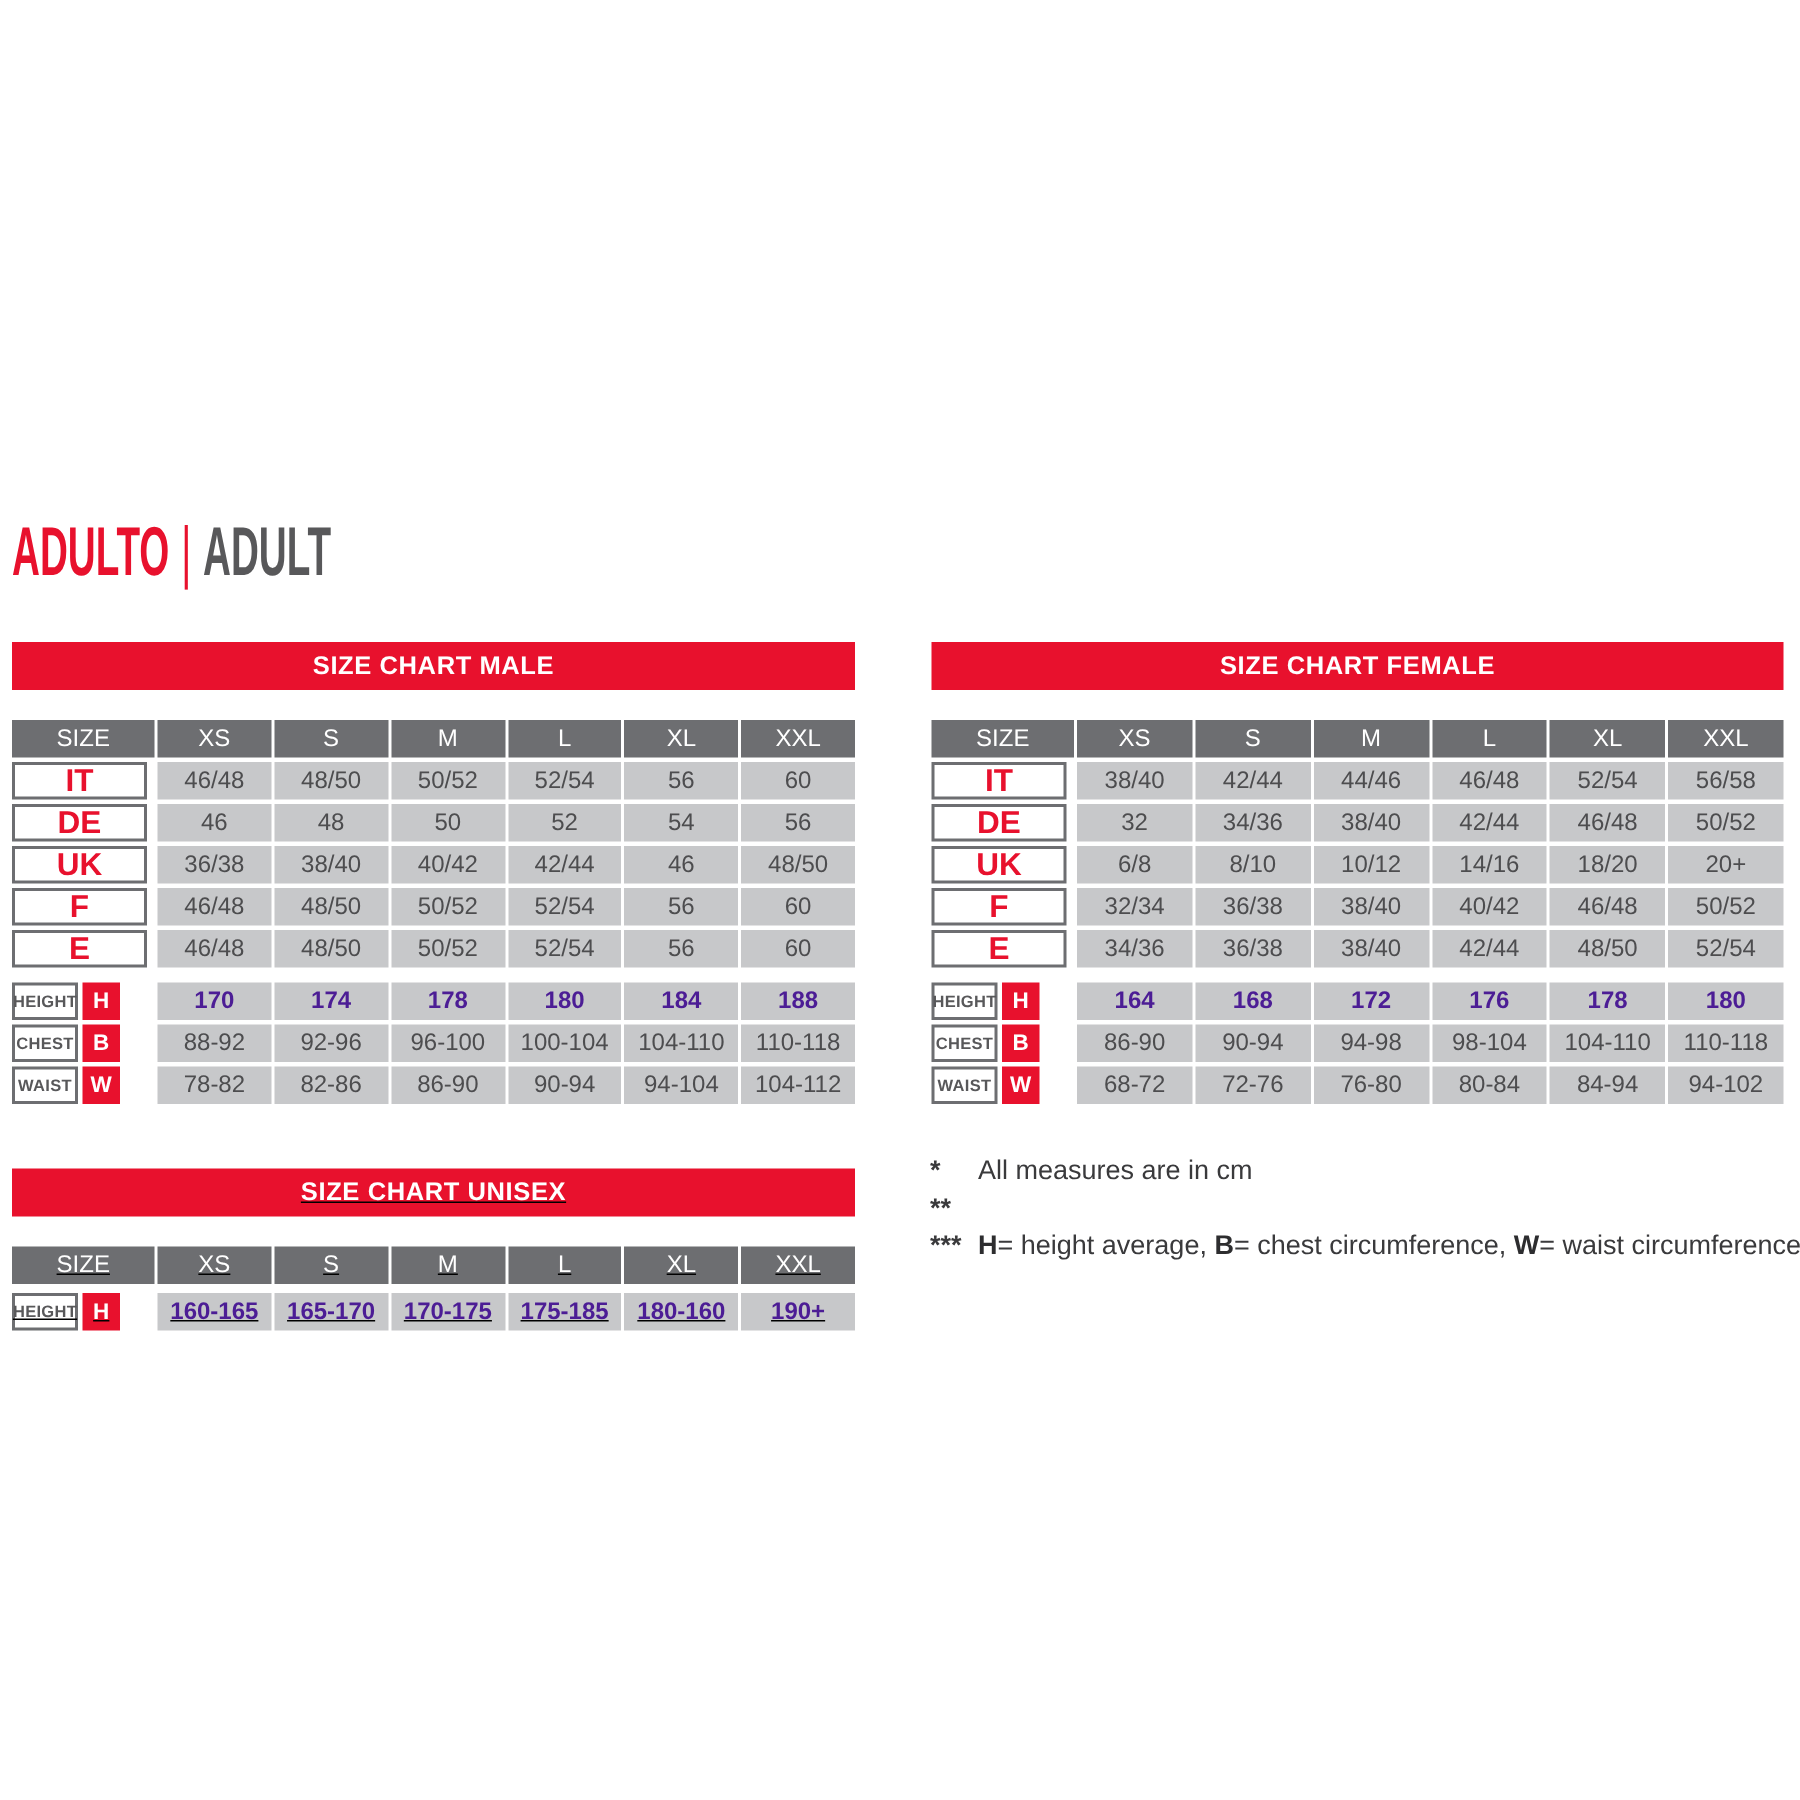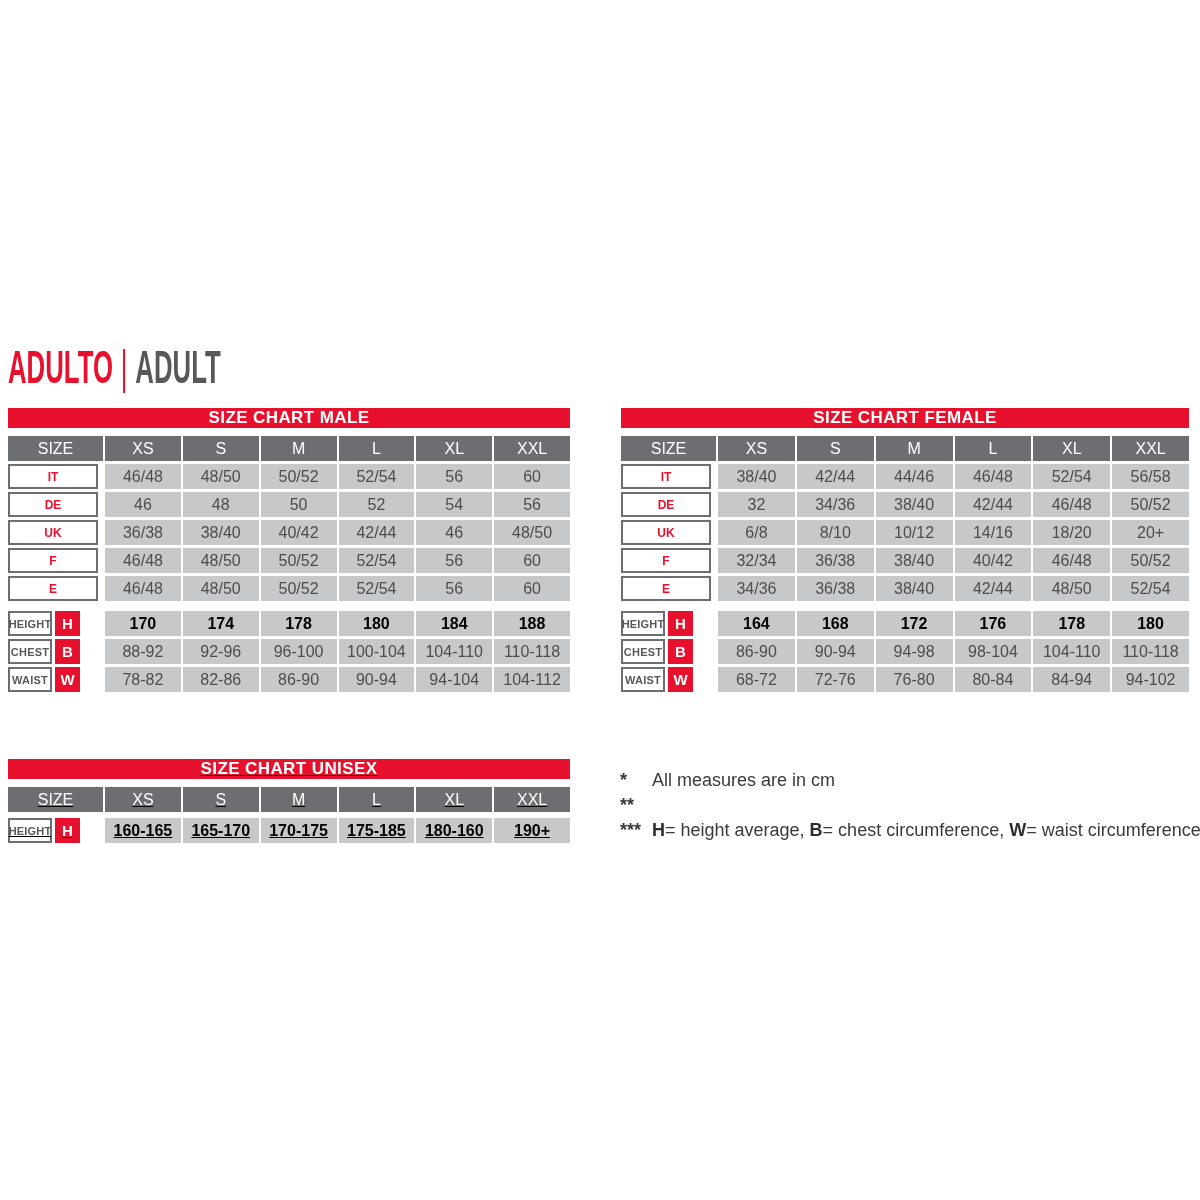--- a/index.html
+++ b/index.html
@@ -15,32 +15,32 @@
 
   
   .title{position:absolute;left:8px;top:344px;display:flex;gap:14px;align-items:flex-start;
          transform:scaleX(0.56);transform-origin:left top;font-weight:700;font-size:46px;
          line-height:1;color:var(--red);white-space:nowrap;}
   .title .sec{color:var(--titlegray);}
   .title .sep{font-weight:400;color:var(--red);}
 
   
   .tbl{position:absolute;}
-  .tbar{height:20px;background:var(--red);color:#fff;font-weight:700;font-size:17px;
-        letter-spacing:.4px;display:flex;align-items:center;justify-content:center;}
-  .grid{display:grid;grid-template-columns:95px repeat(6,1fr);column-gap:2px;row-gap:3px;margin-top:8px;}
+  .tbar{height:32px;background:var(--red);color:#fff;font-weight:700;font-size:17px;
+        letter-spacing:.4px;display:flex;align-items:center;justify-content:center;margin-top:20px;}
+  .grid{display:grid;grid-template-columns:95px repeat(6,1fr);column-gap:2px;row-gap:3px;margin-top:20px;}
   .grid.m{margin-top:10px;}
   .hc{height:25px;background:var(--hdr);color:#fff;font-size:16px;
       display:flex;align-items:center;justify-content:center;}
   .rl{width:90px;height:25px;background:#fff;border:2px solid var(--hdr);
-      color:var(--red);font-weight:700;font-size:12px;
+      color:var(--red);font-weight:700;font-size:21px;
       display:flex;align-items:center;justify-content:center;}
   .c{height:25px;background:var(--cell);color:var(--celltext);font-size:16px;
      display:flex;align-items:center;justify-content:center;}
-  .c.bold{font-weight:700;color:#000000;}
+  .c.bold{font-weight:700;color:#4c1d95;}
   .ml{display:flex;gap:3px;width:90px;}
   .mbox{width:44px;height:25px;background:#fff;border:2px solid var(--hdr);
         color:var(--titlegray);font-weight:700;font-size:11px;letter-spacing:.2px;
         display:flex;align-items:center;justify-content:center;}
   .mcode{width:25px;height:25px;background:var(--red);color:#fff;font-weight:700;font-size:15px;
          display:flex;align-items:center;justify-content:center;}
 
   
   .fnotes{position:absolute;left:620px;top:768px;width:578px;font-size:18px;color:#3A3A3C;}
   .fn{display:flex;line-height:25px;}

